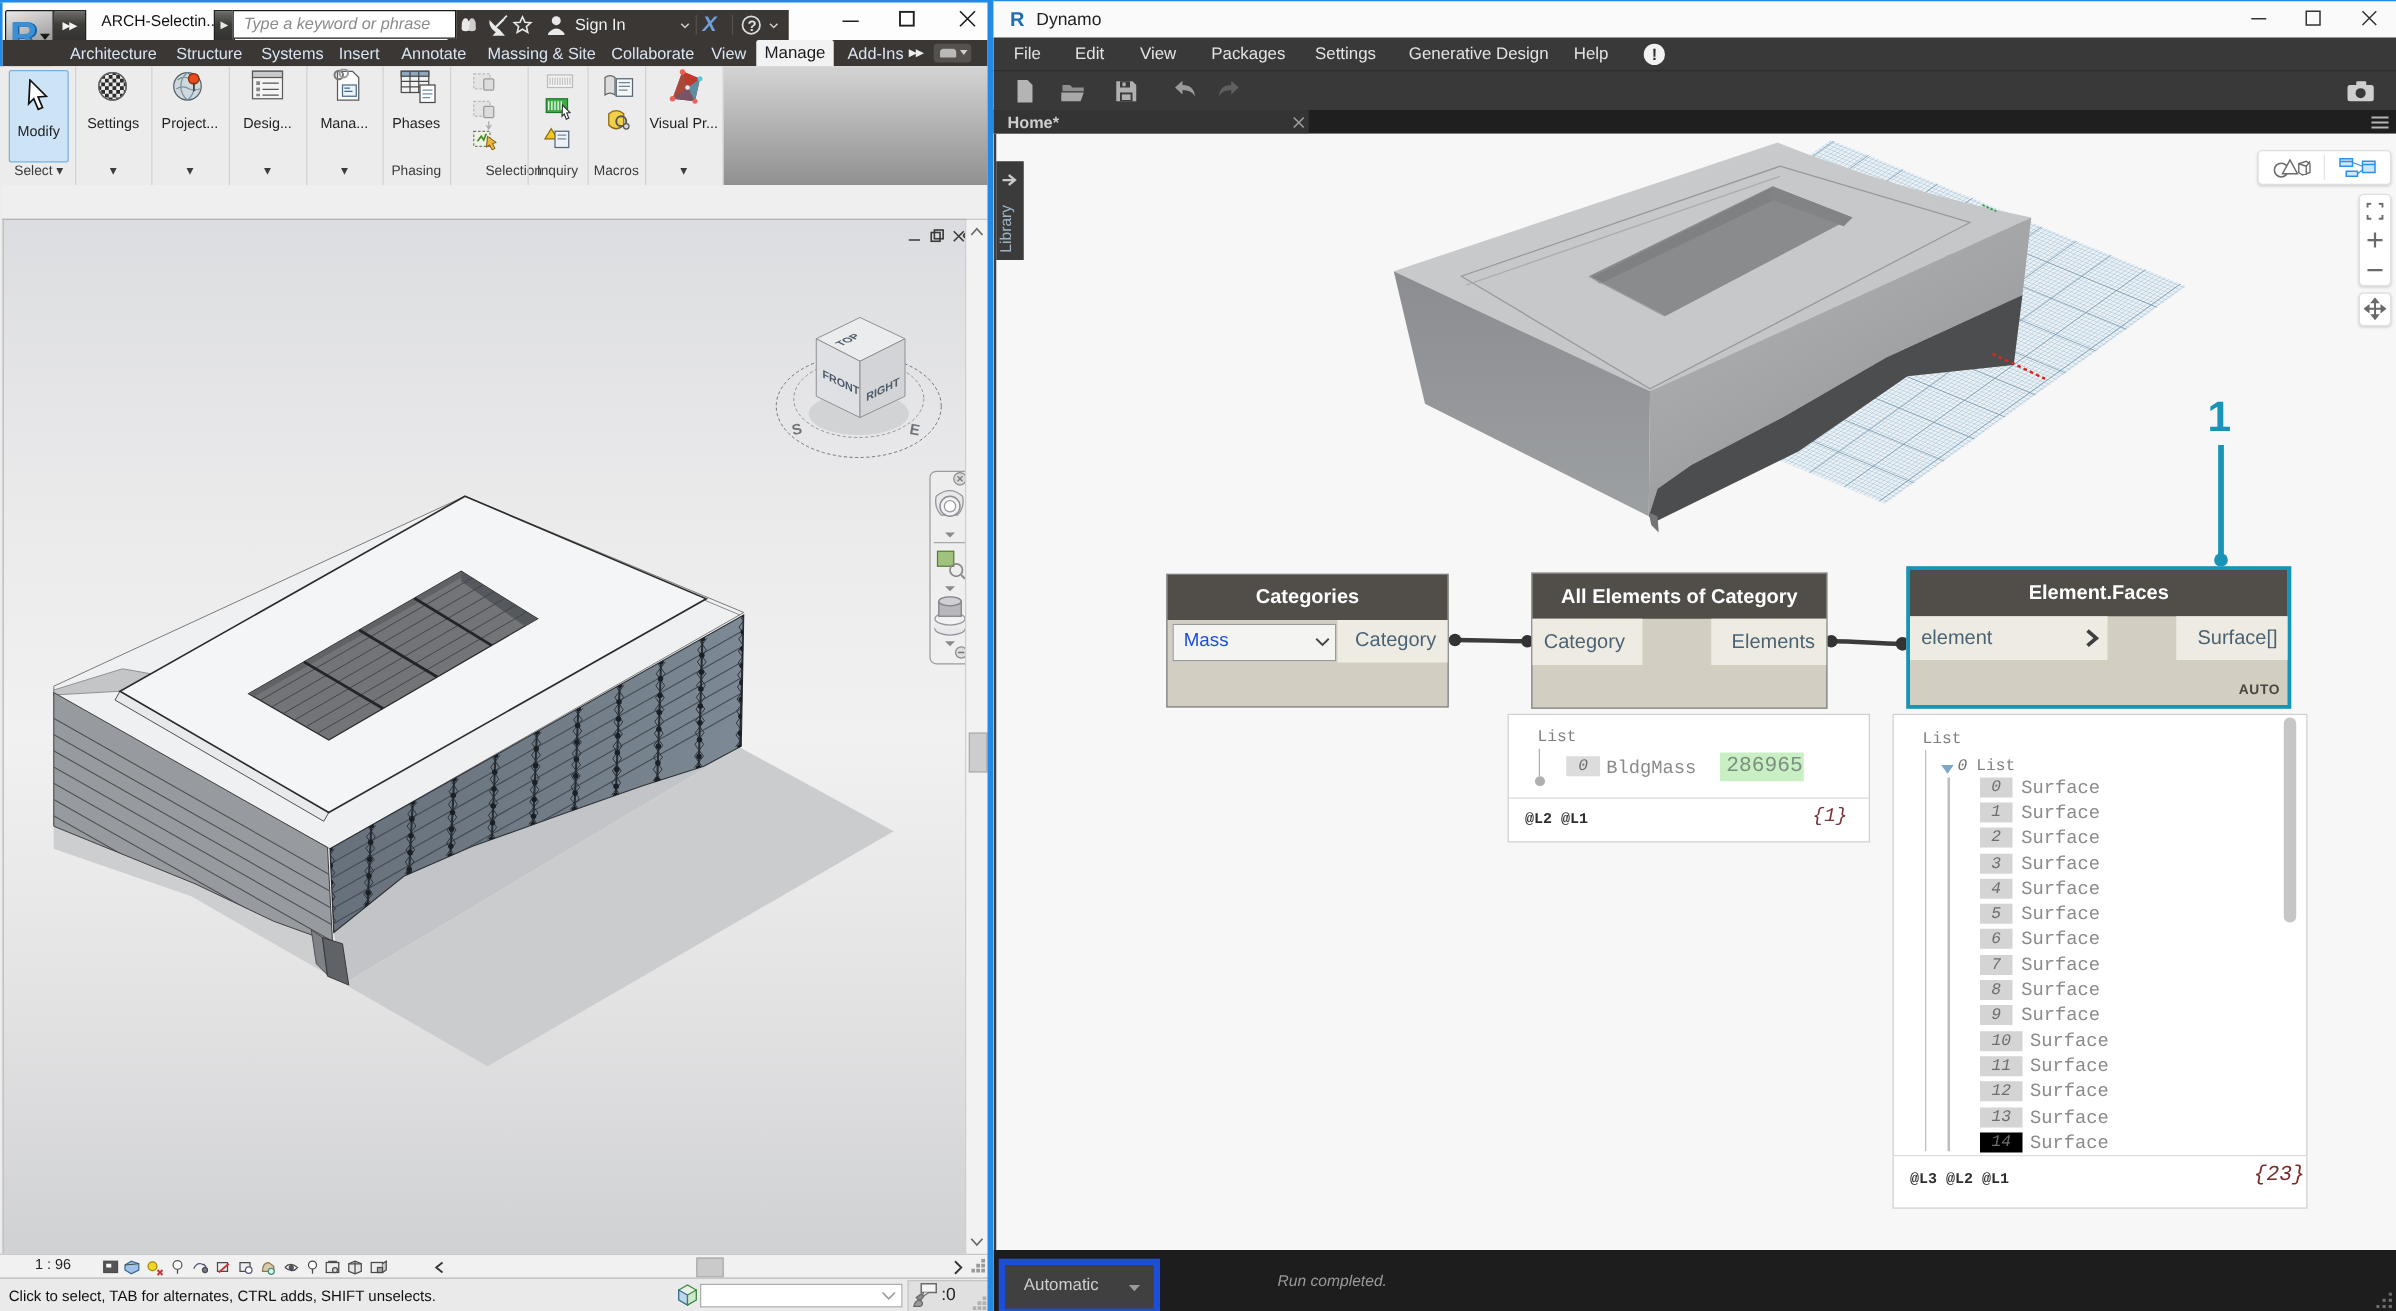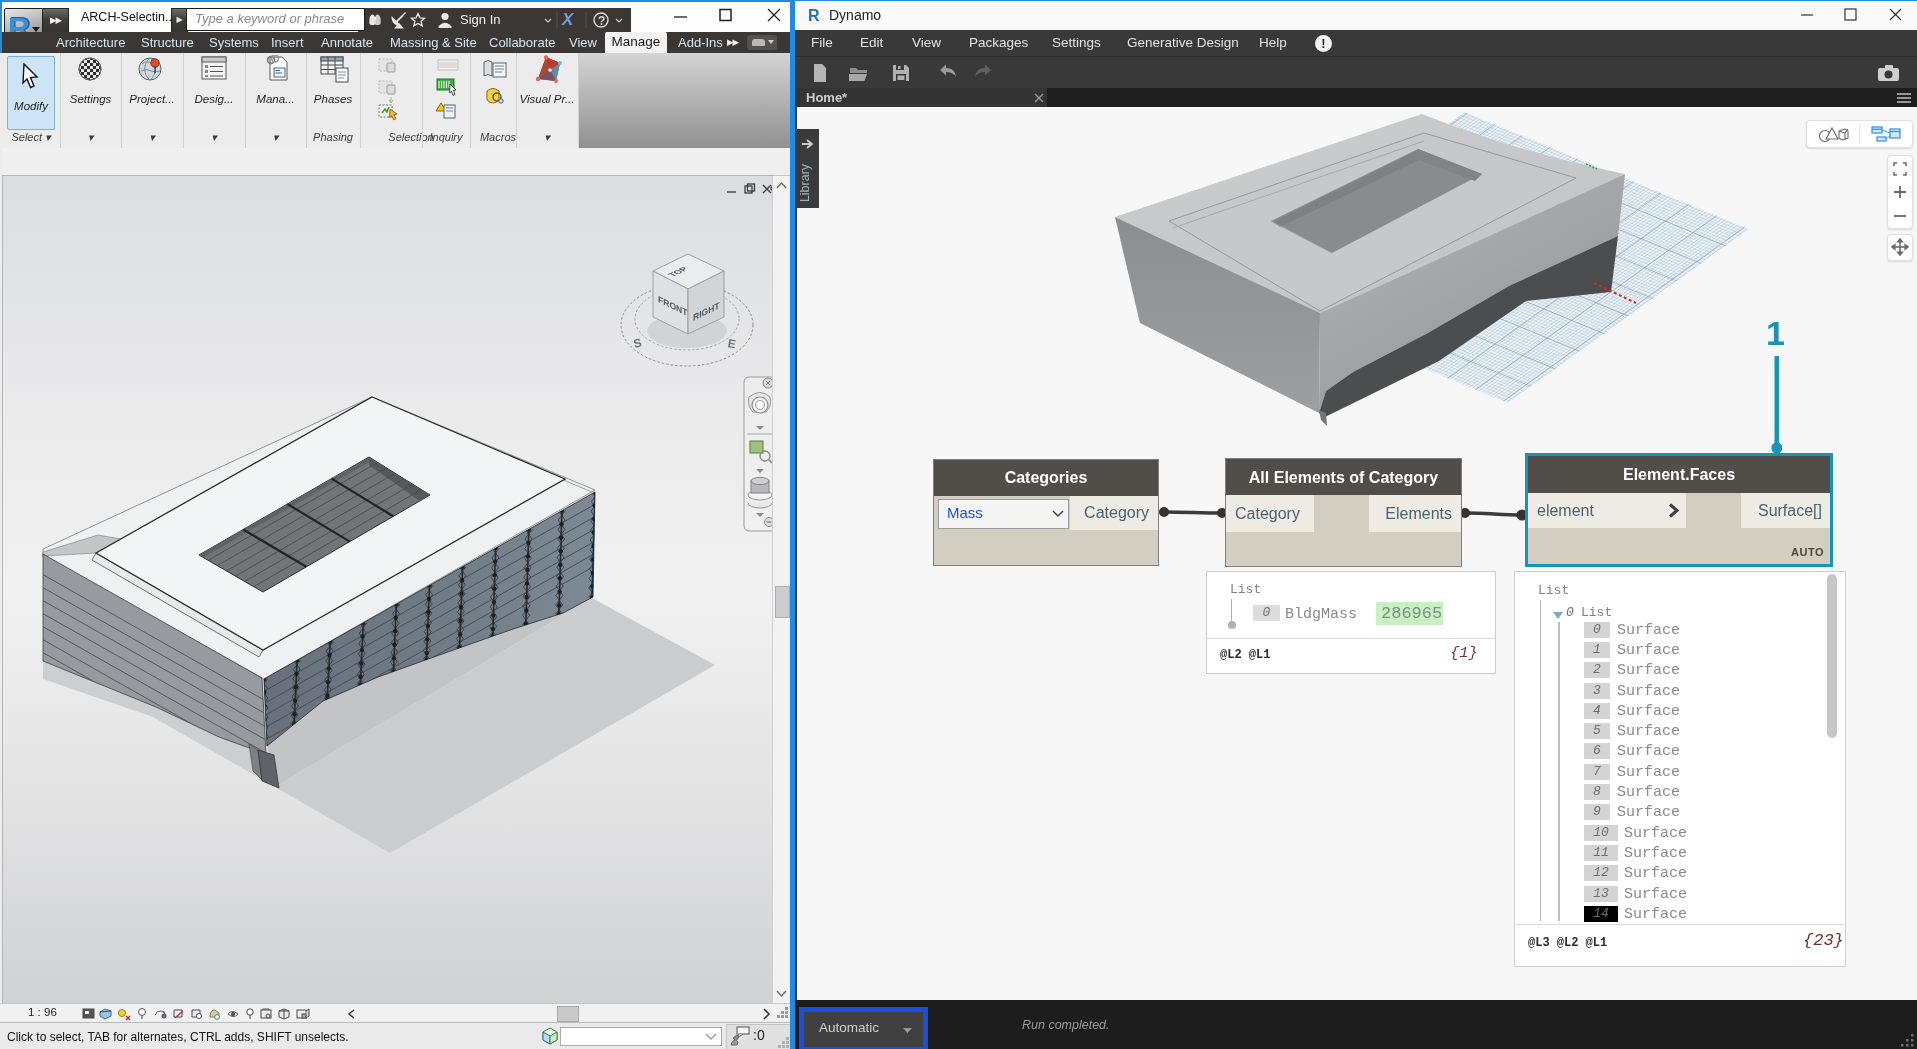--- a/index.html
+++ b/index.html
@@ -6,21 +6,21 @@
   #stage{position:relative;width:1917px;height:1049px;overflow:hidden;
     font-family:"Liberation Sans",sans-serif;background:#fff;}
   .abs{position:absolute;}
   .noselect{user-select:none;}
   
   #revit{left:0;top:0;width:792px;height:1049px;background:#ececec;}
   .rv-dark{background:#3a3734;}
   .qbtn{background:linear-gradient(#6e6c69,#403e3b 45%,#343230);border:1px solid #222;}
   .tabtxt{color:#d9e5f2;font-size:13px;}
   
-  #ribbon{left:2px;top:53px;width:788px;height:95px;background:#ececec;font-style:italic;}
+  #ribbon{left:2px;top:53px;width:788px;height:95px;background:#ececec;}
   .pan-sep{width:1px;background:#d2d2d2;top:0;height:95px;}
   .pan-label{top:76px;height:19px;font-size:11px;color:#3c3c3c;text-align:center;line-height:17px;}
   
   #dynamo{left:795px;top:0;width:1122px;height:1049px;background:#f6f6f6;}
   .dmenu{color:#e3e3e3;font-size:13.5px;}
   .node-head{background:#514e4a;color:#fff;font-weight:bold;font-size:16px;text-align:center;}
   .port{background:#eeebe3;color:#4a6374;font-size:16px;}
   .mono{font-family:"Liberation Mono",monospace;}
 </style>
 </head>
@@ -233,21 +233,21 @@
       <svg class="abs" style="left:479px;top:6px" width="28" height="60" viewBox="0 0 28 60">
         <path d="M3 3 q4 -3 8 0 l0 14 q-4 -3 -8 0 z" fill="#ddd" stroke="#666"></path>
         <rect x="12" y="4" width="13" height="14" fill="#f6f6f6" stroke="#567"></rect>
         <line x1="14" y1="7" x2="23" y2="7" stroke="#689"></line>
           <line x1="14" y1="10" x2="23" y2="10" stroke="#689"></line>
           <line x1="14" y1="13" x2="21" y2="13" stroke="#689"></line>
         <path d="M6 32 q6 -5 12 0 l0 9 q-6 6 -12 0 z" fill="#f3cf4a" stroke="#8a6a10"></path>
         <circle cx="16" cy="38" r="4" fill="none" stroke="#555" stroke-width="1.5"></circle>
         <circle cx="20" cy="42" r="2.2" fill="#ddd" stroke="#555"></circle>
       </svg>
-      <div class="abs pan-label" style="left:468px;width:46px;text-align:right;">Macros</div>
+      <div class="abs pan-label" style="left:468px;width:46px;">Macros</div>
       <div class="abs pan-sep" style="left:514px;"></div>
 
       <svg class="abs" style="left:530px;top:2px" width="32" height="32" viewBox="0 0 32 32">
         <path d="M16 1 L29 10 L24 28 L8 28 L3 10 Z" fill="#b8443c" opacity="0"></path>
         <path d="M15 2 L28 9 L26 24 L12 29 L4 14 Z" fill="#4f5d66" opacity="0"></path>
         <g>
           <path d="M14 2 L28 8 L24 26 L6 24 Z" fill="#8c3f4a"></path>
           <path d="M14 2 L28 8 L18 15 Z" fill="#c0392b"></path>
           <path d="M28 8 L24 26 L18 15 Z" fill="#5f8ea0"></path>
           <path d="M6 24 L18 15 L24 26 Z" fill="#7a5464"></path>

